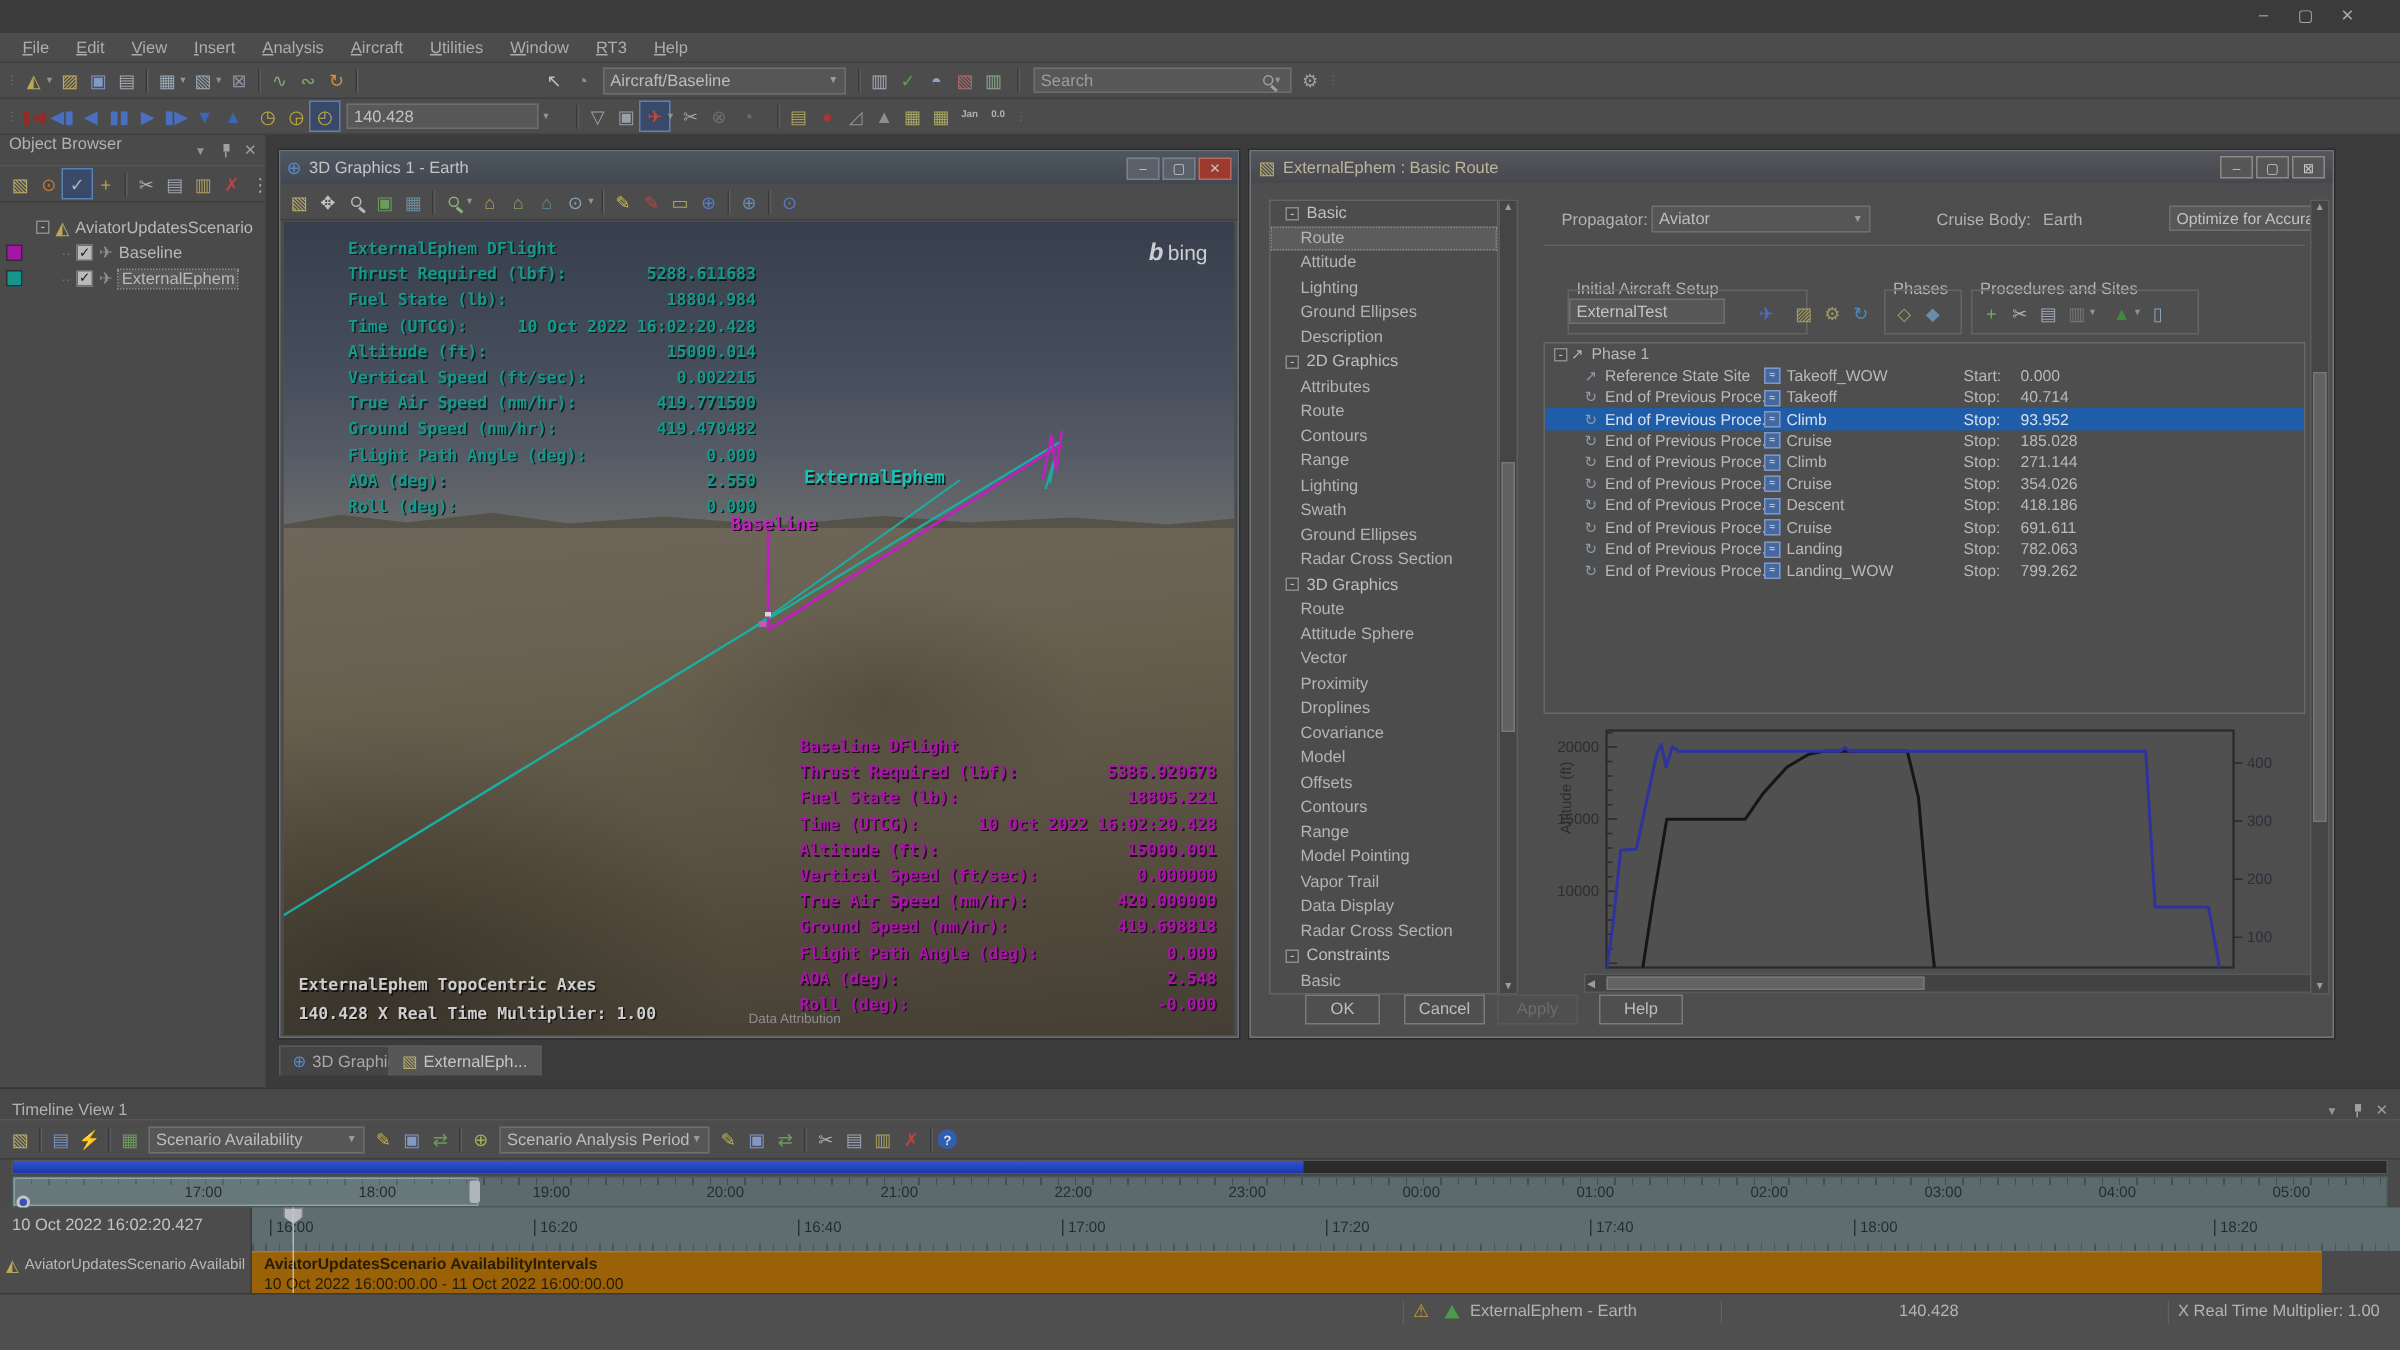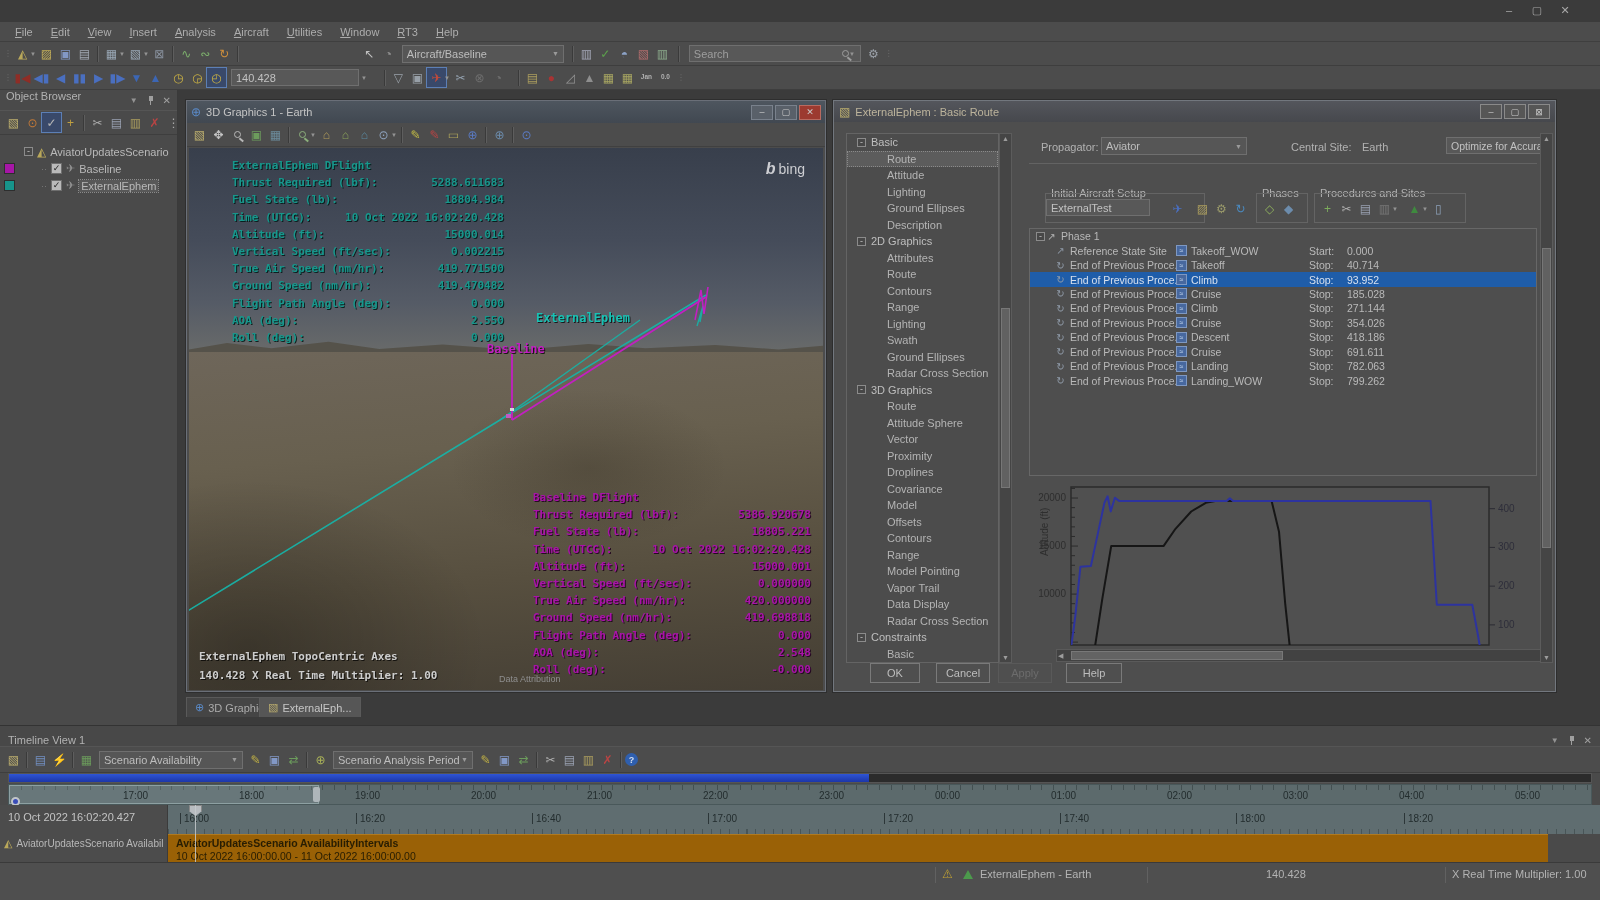--- a/index.html
+++ b/index.html
@@ -62,21 +62,21 @@
 .bing{position:absolute;right:18px;top:12px;color:#cdced2;font-size:14px}
 .bing b{font-size:16px;font-style:italic;margin-right:3px}
 
 .mtab{position:absolute;top:697px;height:20px;display:flex;align-items:center;padding:0 8px;background:#454545;border:1px solid #5a5a5a;border-bottom:none;color:#ababab;gap:4px}
 .mtab.active{background:#565656;color:#c6c6c6}
 
 #dlg{left:833px;top:100px;width:723px;height:592px;background:#4e4e4e;border:1px solid #72777e;box-shadow:0 0 0 1px #2d2d2d}
 #dlg .dtitle{height:21px;background:linear-gradient(#54565c,#46484d);display:flex;align-items:center;padding:0 5px;color:#bdb49c}
 .navpane{position:absolute;left:12px;top:32px;width:153px;height:530px;background:#4c4c4c;border:1px solid #646464;overflow:hidden}
 .ntrow{display:flex;align-items:center;height:16.5px;gap:5px;color:#bfbfbf;padding-left:10px}
-.ntrow.child{padding-left:40px;color:#b4b4b4}
+.ntrow.child{padding-left:20px;color:#b4b4b4}
 .ntrow.nsel{background:#5c5c5c;outline:1px dotted #8a8a8a;outline-offset:-1px}
 .vsb{position:absolute;width:13px;background:#454545;border:1px solid #5c5c5c;display:flex;flex-direction:column;align-items:center;justify-content:space-between;font-size:7px;color:#9c9c9c;padding:1px}
 .vsb .thumb{width:9px;background:#616161;border:1px solid #777;flex:0 0 auto}
 .plist{position:absolute;left:195px;top:127px;width:508px;height:248px;border:1px solid #676767;background:#4e4e4e;overflow:hidden}
 .prow{display:flex;align-items:center;height:14.45px;font-size:10.5px;color:#b9b9b9;position:relative}
 .prow.sel{background:#1f5da9;color:#d7e0ee}
 .prow .picon{width:13px;text-align:center;font-size:10px;color:#8f9aa8;margin-right:3px}
 .pdoc{width:11px;height:11px;background:#47689f;border:1px solid #7e98c2;color:#cfe0f4;font-size:7px;display:inline-flex;align-items:center;justify-content:center;margin-right:4px}
 .ptype{width:106px;overflow:hidden;white-space:nowrap}
 .pname{width:118px;overflow:hidden;white-space:nowrap}
@@ -553,21 +553,21 @@
       <span>▲</span>
         <span class="thumb" style="height:180px"></span>
         <span>▼</span>
     </div>
 
     <span class="glabel" style="left:207px;top:40px">Propagator:</span>
     <span class="combo abs" style="left:267px;top:36px;width:146px">
       <span>Aviator</span>
         <span class="car">▼</span>
     </span>
-    <span class="glabel" style="left:457px;top:40px">Central Site:</span>
+    <span class="glabel" style="left:457px;top:40px">Cruise Body:</span>
     <span class="glabel" style="left:528px;top:40px">Earth</span>
     <span class="field abs" style="left:612px;top:36px;width:100px;font-size:10.5px">
       <span style="white-space:nowrap;overflow:hidden">Optimize for Accuracy</span>
     </span>
     <div class="abs" style="left:195px;top:62px;width:508px;height:1px;background:#3e3e3e;border-bottom:1px solid #636363"></div>
 
     <span class="glabel" style="left:217px;top:86px">Initial Aircraft Setup</span>
     <div class="groupbox" style="left:211px;top:92px;width:160px;height:30px"></div>
     <div class="field abs" style="left:212px;top:98px;width:104px">
       <span>ExternalTest</span>
@@ -885,21 +885,21 @@
       </div>
     </div>
     <div class="dband">
         <span class="tick" style="left: 12px;">16:00</span>
         <span class="tick" style="left: 188px;">16:20</span>
         <span class="tick" style="left: 364px;">16:40</span>
         <span class="tick" style="left: 540px;">17:00</span>
         <span class="tick" style="left: 716px;">17:20</span>
         <span class="tick" style="left: 892px;">17:40</span>
         <span class="tick" style="left: 1068px;">18:00</span>
-        <span class="tick" style="left: 1236px; text-align: center;">18:20</span>
+        <span class="tick" style="left: 1308px; text-align: center;">18:20</span>
       </div>
     <div class="ibar">
       <span class="t1">AviatorUpdatesScenario AvailabilityIntervals</span>
       <span class="t2">10 Oct 2022 16:00:00.00  -  11 Oct 2022 16:00:00.00</span>
     </div>
     <div class="chandle"></div>
     <div class="cursorline"></div>
   </div>
 
   <div class="abs" id="statusbar">

